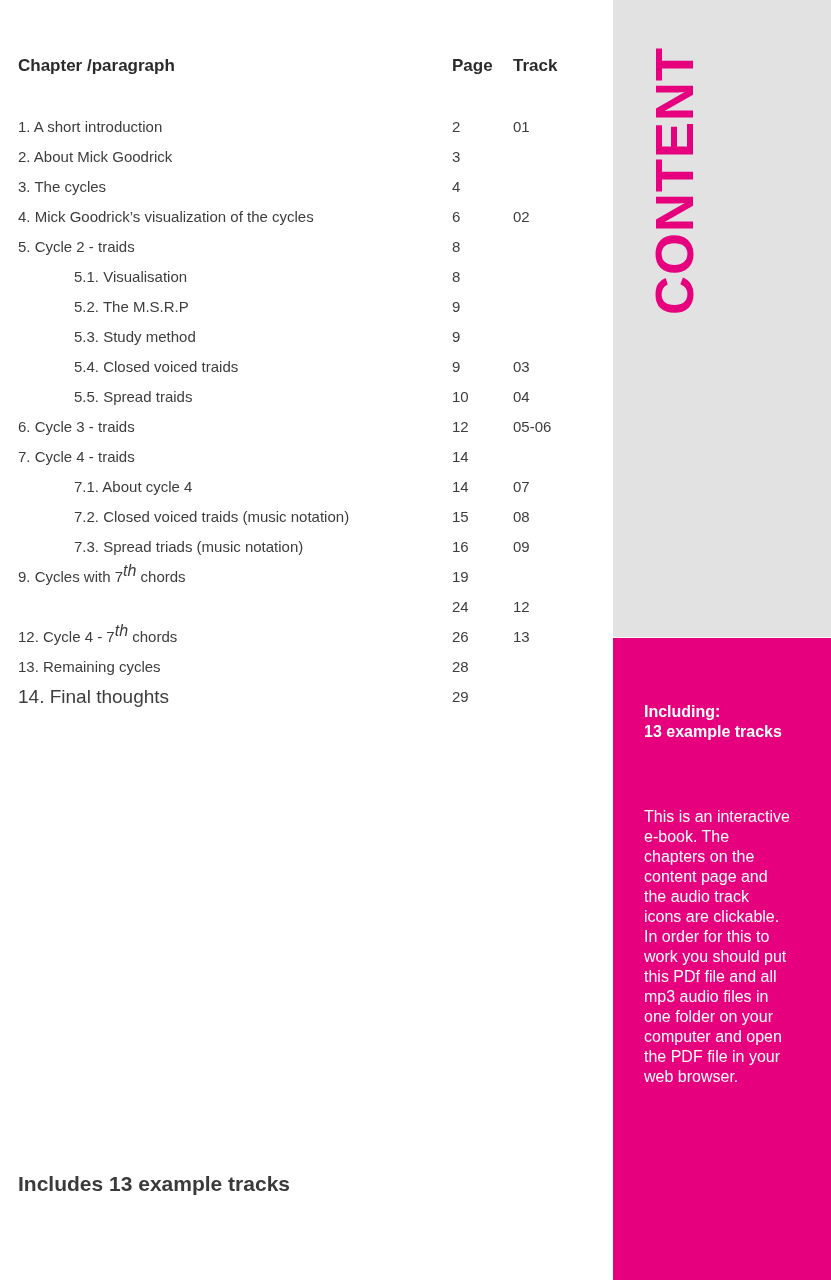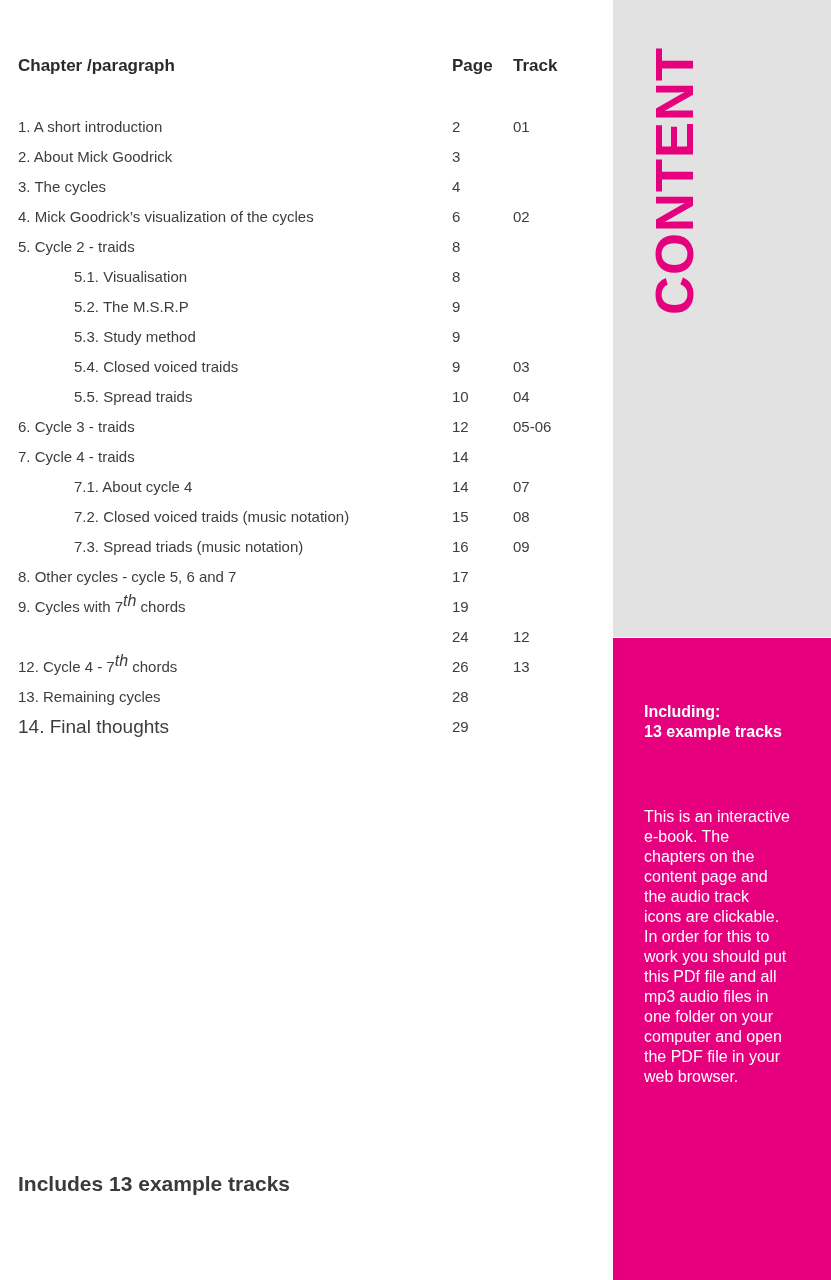--- a/index.html
+++ b/index.html
@@ -141,24 +141,20 @@
     </div>
     <div class="toc-row indent">
       <span class="toc-label">7.2. Closed voiced traids (music notation)</span>
       <span class="toc-page">15</span>
       <span class="toc-track">08</span>
     </div>
     <div class="toc-row indent">
       <span class="toc-label">7.3. Spread triads (music notation)</span>
       <span class="toc-page">16</span>
       <span class="toc-track">09</span>
-    </div>
-    <div class="toc-row">
-      <span class="toc-label">8. Other cycles - cycle 5, 6 and 7</span>
-      <span class="toc-page">17</span>
     </div>
     <div class="toc-row">
       <span class="toc-label">9. Cycles with 7<sup>th</sup> chords</span>
       <span class="toc-page">19</span>
     </div>
     <div class="toc-row">
       <span class="toc-page">24</span>
       <span class="toc-track">12</span>
     </div>
     <div class="toc-row">

